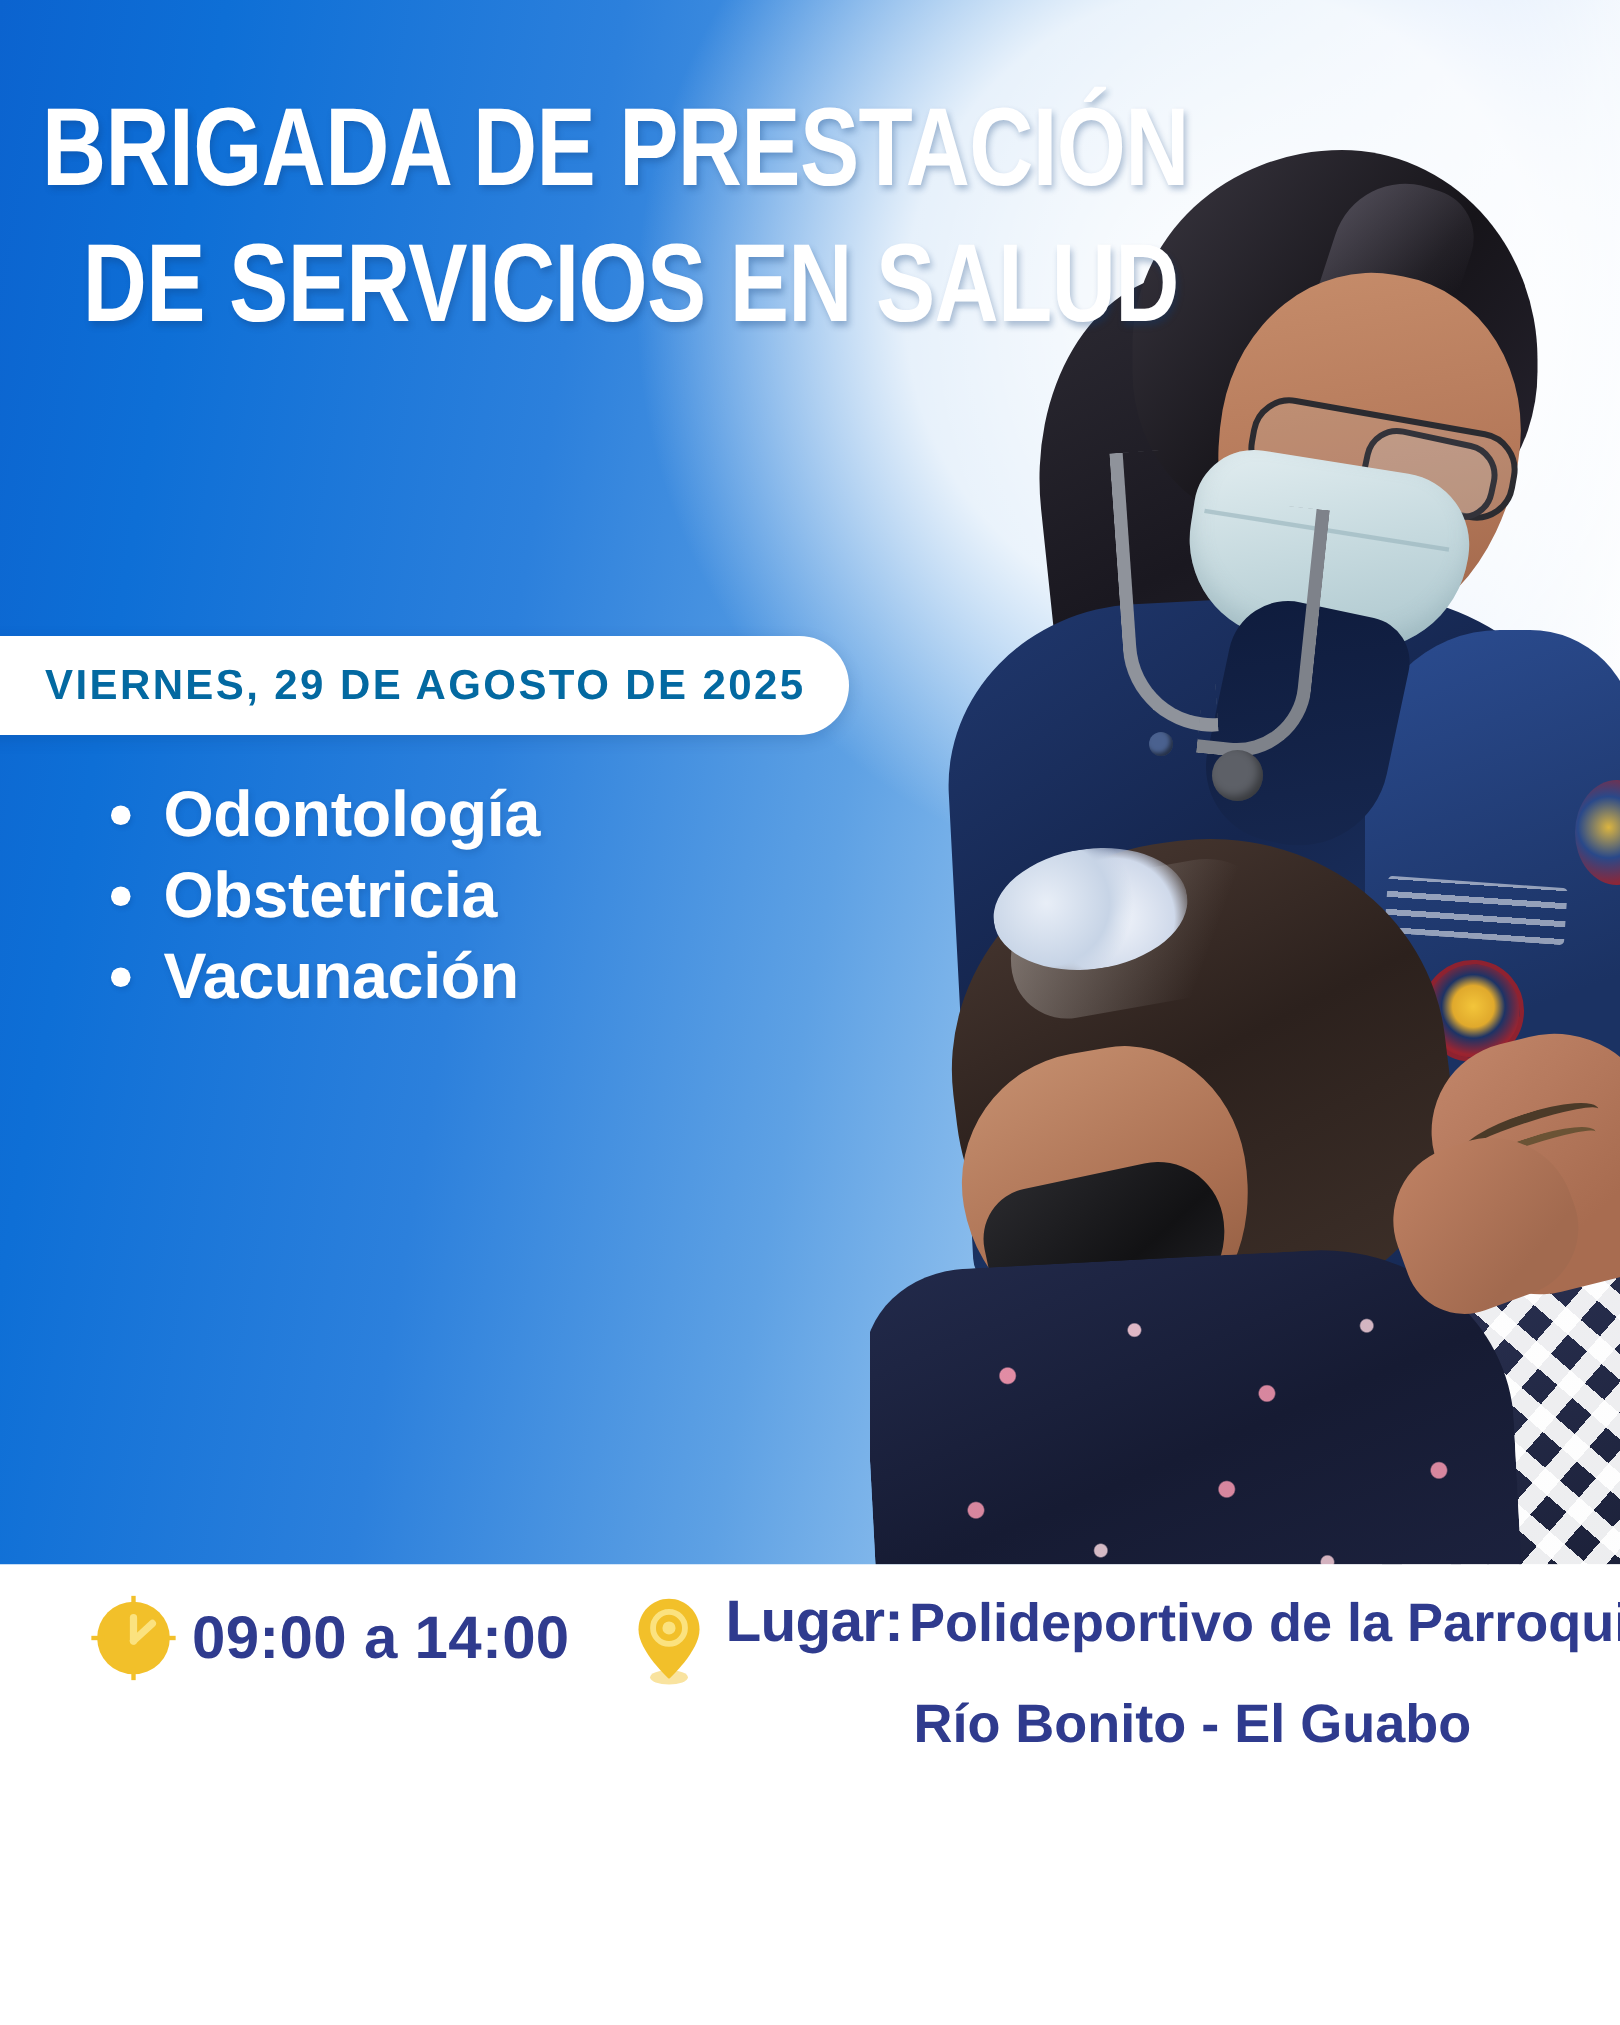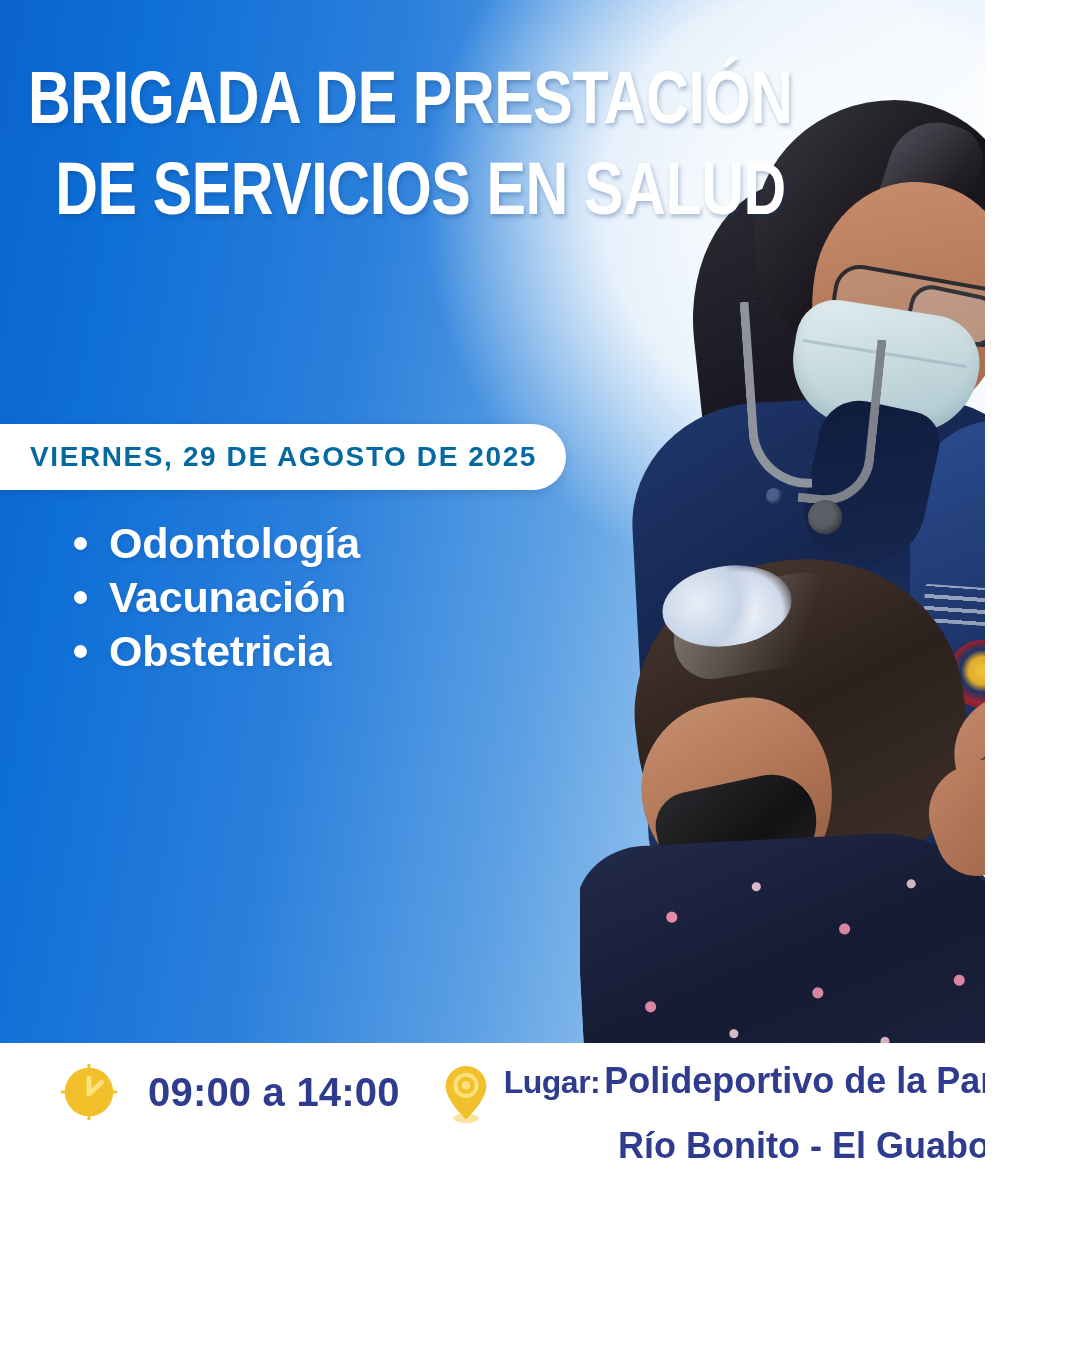--- a/index.html
+++ b/index.html
@@ -7,21 +7,21 @@
   html, body {
     width: 1080px;
     height: 1350px;
     background: #ffffff;
     font-family: "Liberation Sans", sans-serif;
     overflow: hidden;
   }
 
   .poster {
     position: relative;
-    width: 985px;
+    width: 1080px;
     height: 1350px;
     background: #ffffff;
     overflow: hidden;
   }
 
   
   .hero {
     position: absolute;
     left: 0; top: 0;
     width: 1080px;
@@ -384,42 +384,42 @@
     display: flex;
     align-items: center;
     margin-left: 58px;
   }
   .clock-icon { width: 62px; height: 62px; flex: none; }
   .time-text {
     color: #2f3b8e;
     font-weight: 700;
     font-size: 40px;
     letter-spacing: 0.2px;
-    margin-left: 28px;
+    margin-left: 8px;
     white-space: nowrap;
   }
 
   .place-group {
     display: flex;
     align-items: flex-start;
     margin-left: 42px;
   }
   .pin-icon { width: 48px; height: 62px; flex: none; margin-top: 2px; }
   .place-text-wrap { margin-left: 14px; }
   .place-line1 {
     color: #2f3b8e;
     font-weight: 700;
     font-size: 36px;
     white-space: nowrap;
     line-height: 1.1;
   }
   .place-label {
     font-family: "Liberation Sans Narrow", "Liberation Sans", sans-serif;
     font-weight: 700;
-    font-size: 32px;
+    font-size: 39px;
     letter-spacing: -0.5px;
     margin-right: 4px;
   }
   .place-line2 {
     color: #2f3b8e;
     font-weight: 700;
     font-size: 36px;
     text-align: center;
     margin-top: 24px;
     white-space: nowrap;
@@ -478,25 +478,25 @@
       <span class="date-pill-text">VIERNES, 29 DE AGOSTO DE 2025</span>
     </div>
 
     <ul class="services">
       <li class="service-item">
         <span class="service-bullet"></span>
         <span>Odontología</span>
       </li>
       <li class="service-item">
         <span class="service-bullet"></span>
-        <span>Vacunación</span>
+        <span>Obstetricia</span>
       </li>
       <li class="service-item">
         <span class="service-bullet"></span>
-        <span>Obstetricia</span>
+        <span>Vacunación</span>
       </li>
     </ul>
   </div>
 
   <div class="footer">
 
     <div class="info-row">
 
       <div class="time-group">
         <svg class="clock-icon" viewBox="0 0 64 64">

